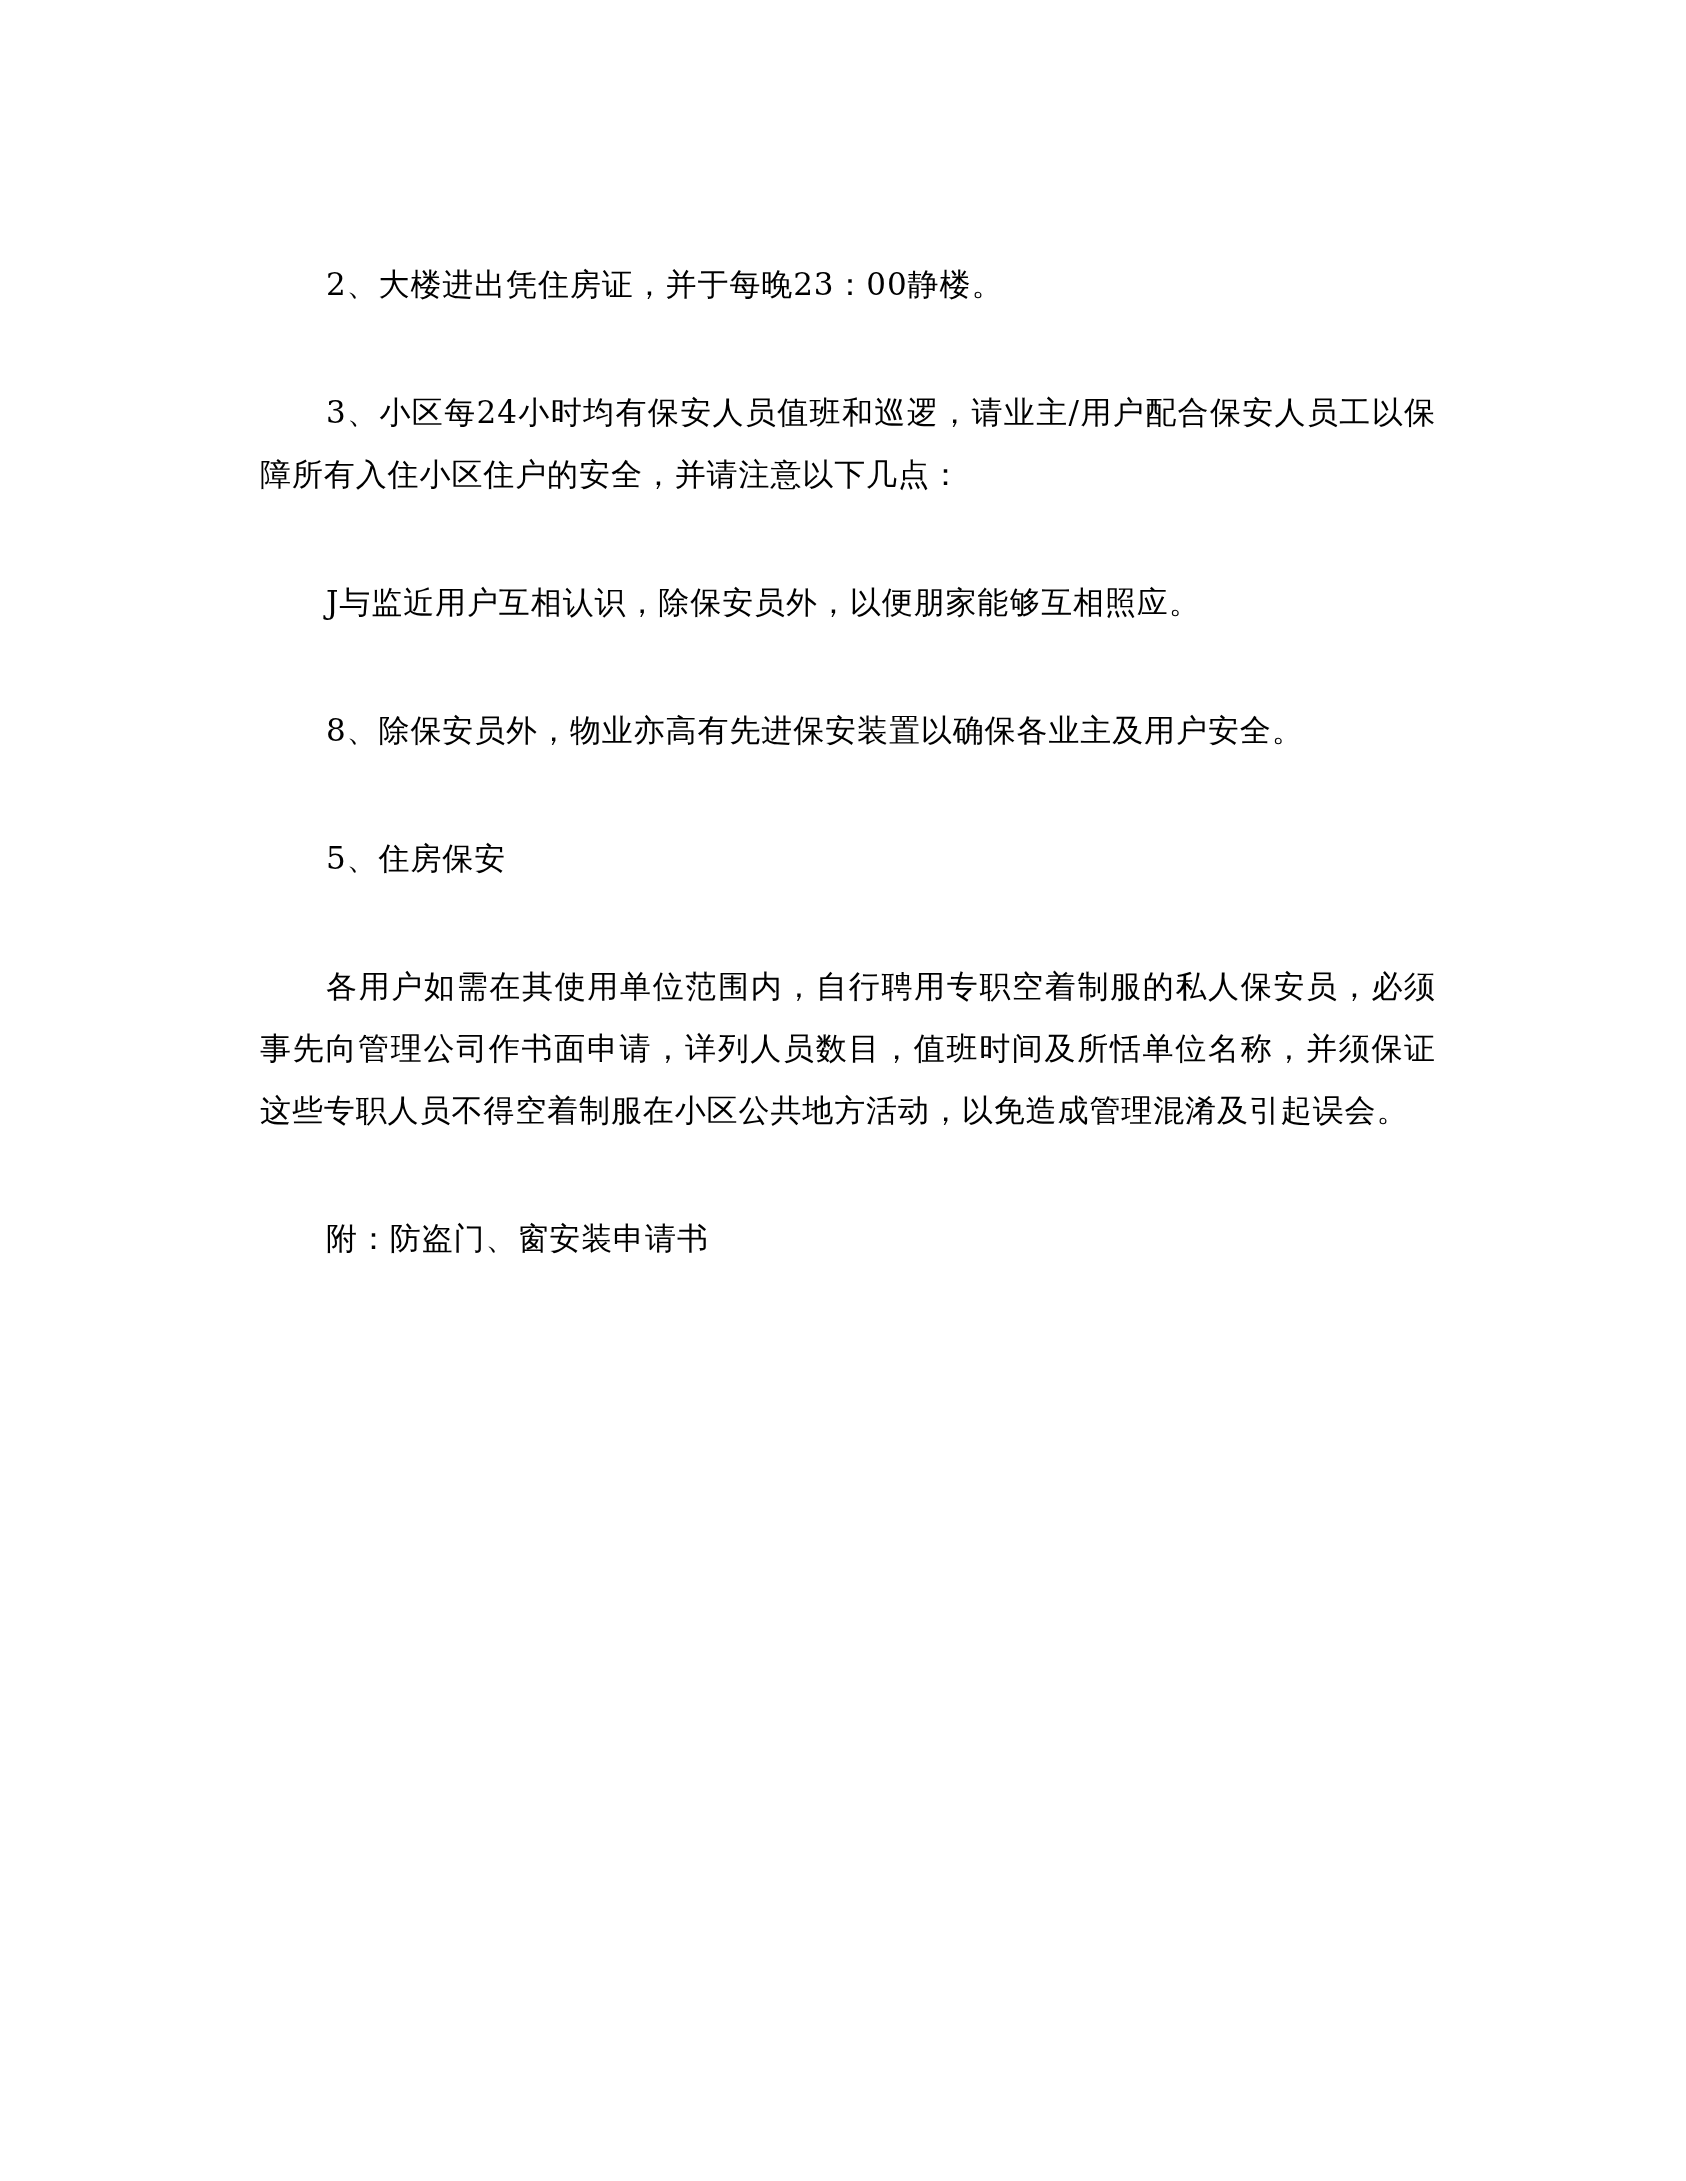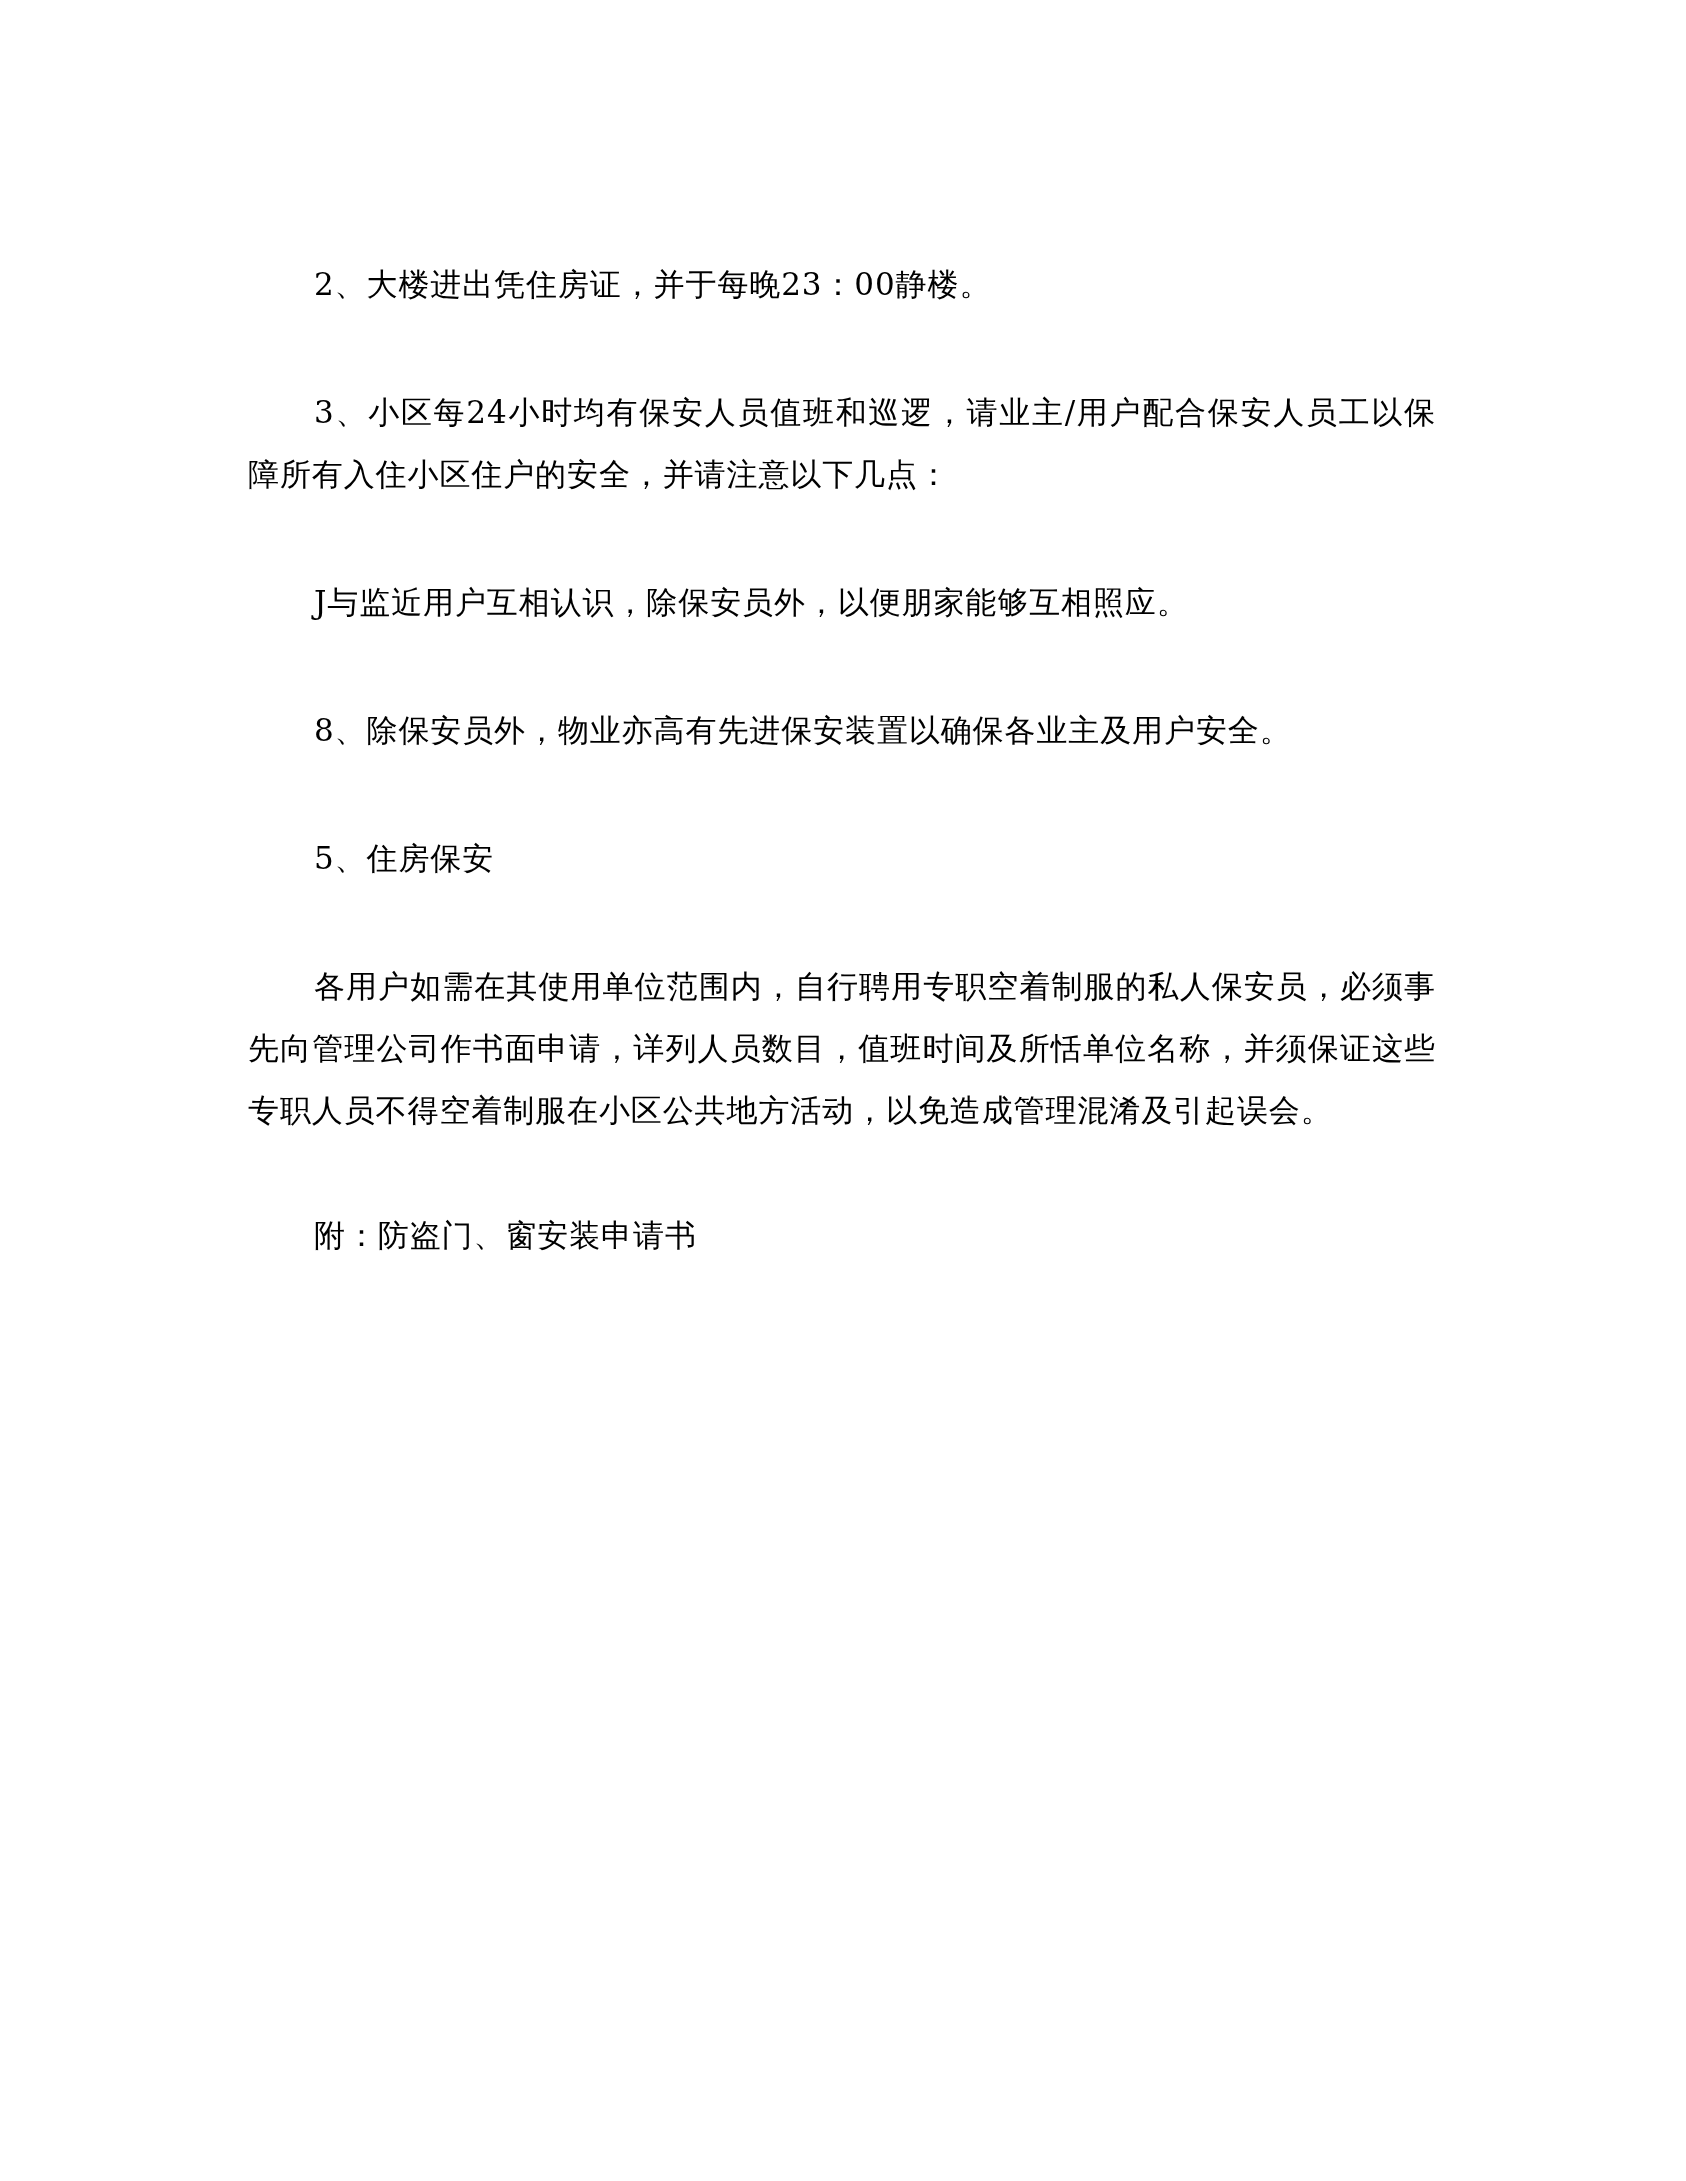--- a/index.html
+++ b/index.html
@@ -15,33 +15,32 @@
     font-family: "DejaVu Serif", "Liberation Serif", serif;
   }
   .page {
     position: absolute;
     left: 248px;
     top: 253px;
     width: 1188px;
     color: #000000;
   }
   .para {
-    margin: 0 0 66px 0;
+    margin: 0 0 66px 12px;
     font-size: 31px;
     line-height: 62px;
     text-indent: 66px;
     text-align: justify;
     text-justify: inter-ideograph;
     color: #000000;
     letter-spacing: 0.9px;
     word-break: break-all;
   }
   .para:last-child {
     margin-bottom: 0;
-    font-family: Liberation Mono, monospace;
   }
 </style>
 </head>
 <body>
 
 <div class="page">
   <p class="para">2、大楼进出凭住房证，并于每晚23：00静楼。</p>
   <p class="para">3、小区每24小时均有保安人员值班和巡逻，请业主/用户配合保安人员工以保障所有入住小区住户的安全，并请注意以下几点：</p>
   <p class="para">J与监近用户互相认识，除保安员外，以便朋家能够互相照应。</p>
   <p class="para">8、除保安员外，物业亦高有先进保安装置以确保各业主及用户安全。</p>

